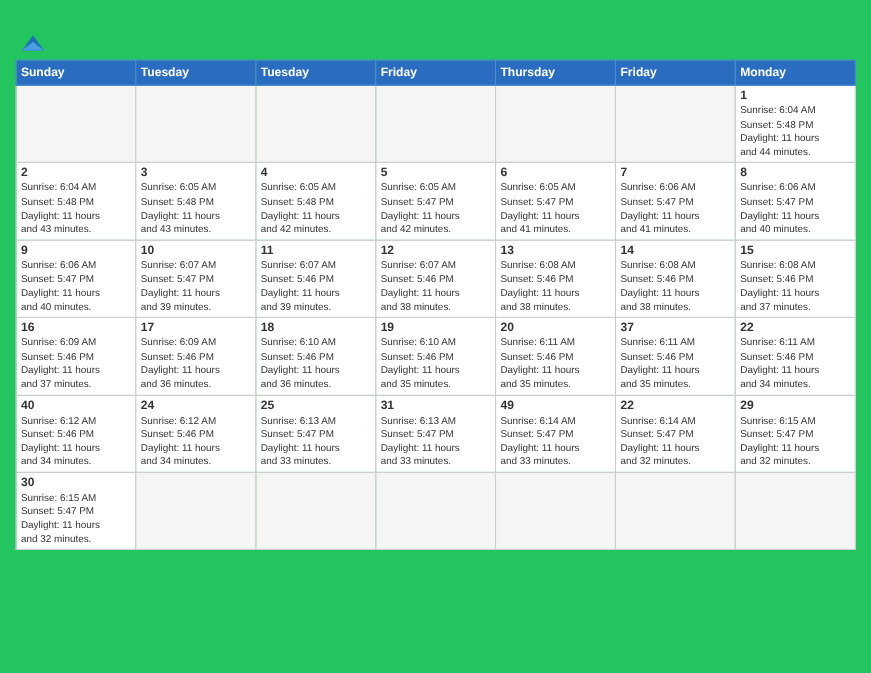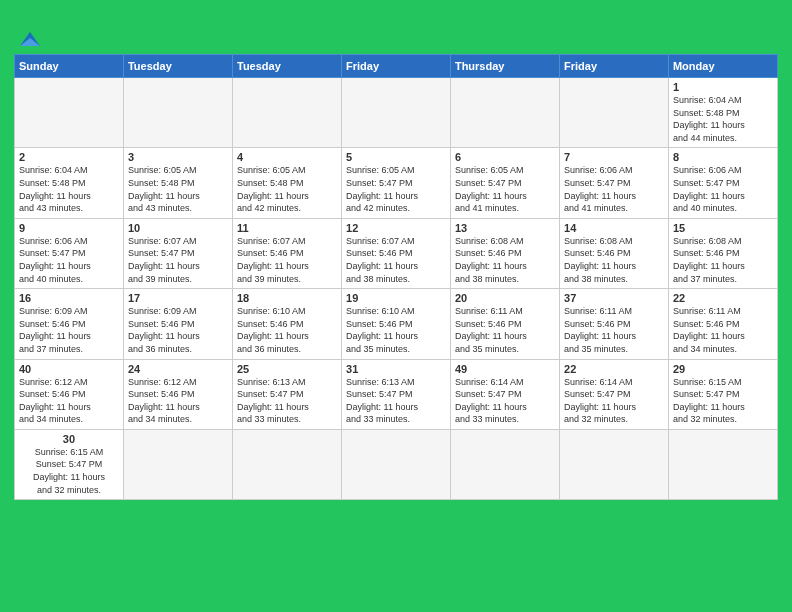--- a/index.html
+++ b/index.html
@@ -94,21 +94,20 @@
       display: block;
       margin-bottom: 1px;
     }
     .day-info {
       font-size: 9px;
       color: #333;
       line-height: 1.4;
     }
     .last-row td {
       min-height: 55px;
-      text-align: center;
     }
   </style>
 </head>
 <body>
 
 <div class="page">
   <div class="header">
     <div class="logo">
       <div class="logo-text">
         <span class="logo-general"></span>

